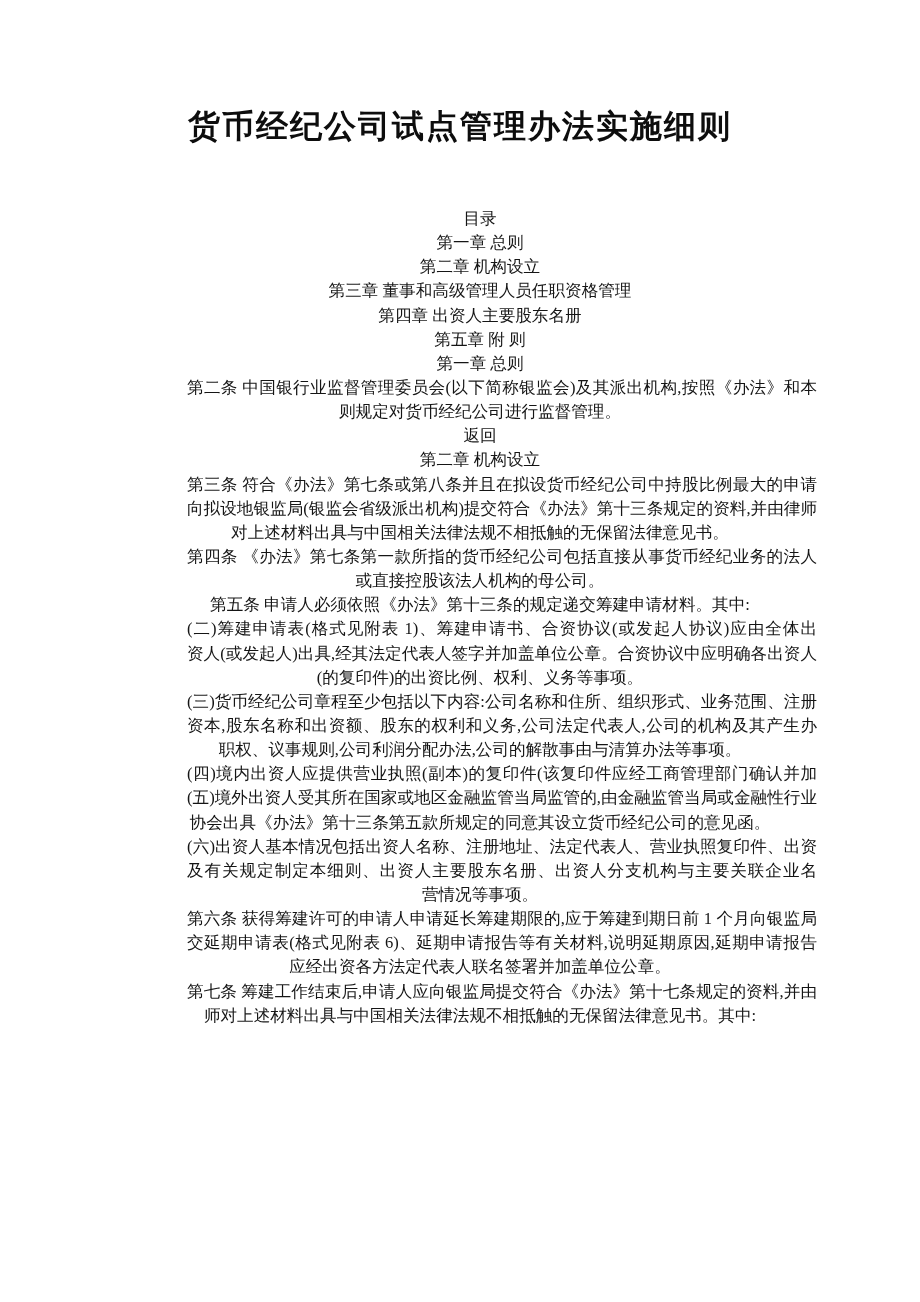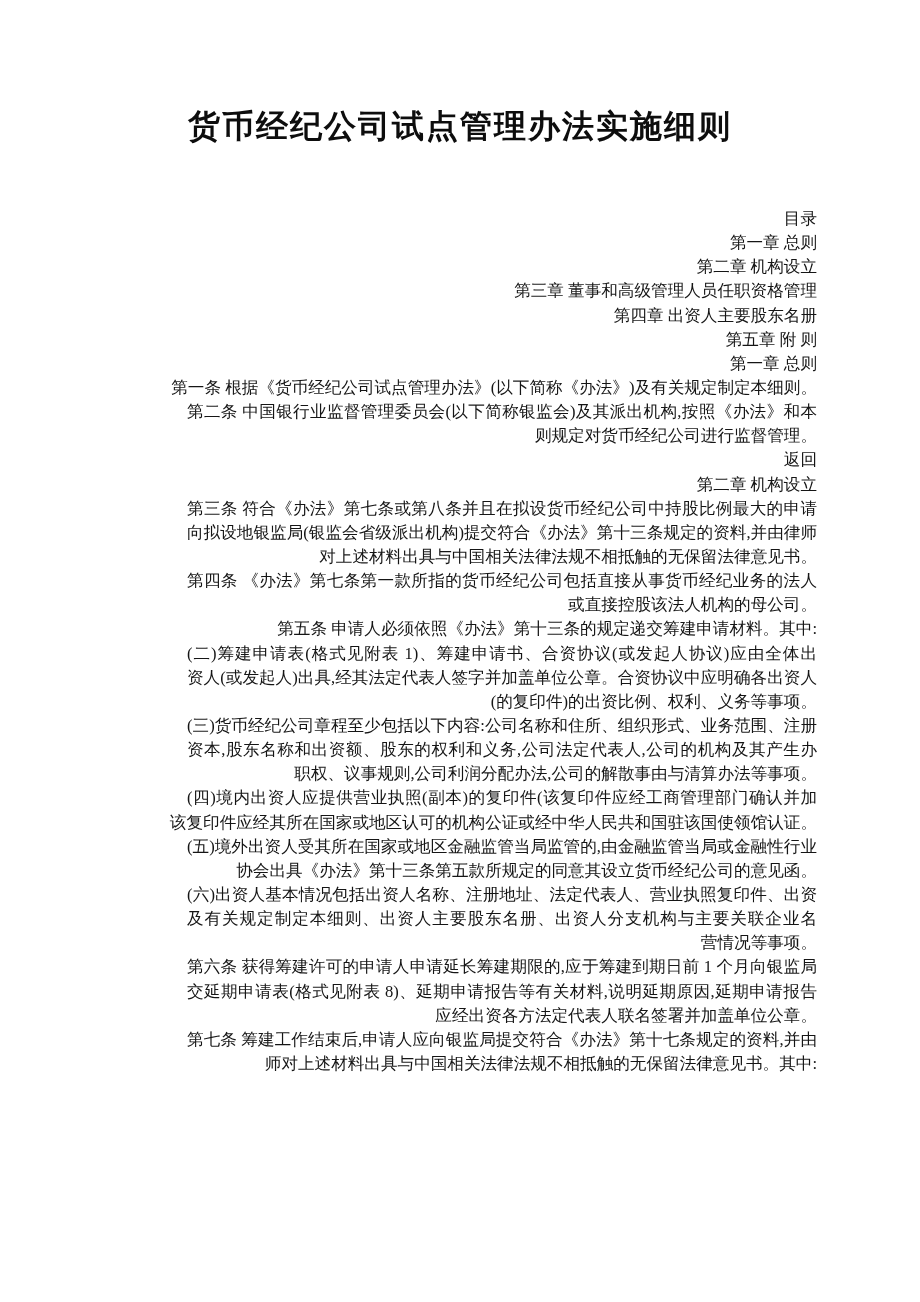--- a/index.html
+++ b/index.html
@@ -34,21 +34,21 @@
     top: 207px;
     left: 143px;
     width: 674px;
     font-size: 16.6px;
     color: #151515;
   }
   .line {
     height: 24.15px;
     line-height: 24.15px;
     overflow: hidden;
-    text-align: right;
+    text-align: center;
     white-space: normal;
   }
   
   .line.fill {
     text-align: justify;
     text-align-last: justify;
     margin-left: 44px;
   }
 </style>
 </head>
@@ -59,44 +59,42 @@
   <div class="doc-title">货币经纪公司试点管理办法实施细则</div>
 
   <div class="doc-body">
     <div class="line">目录</div>
     <div class="line">第一章 总则</div>
     <div class="line">第二章 机构设立</div>
     <div class="line">第三章 董事和高级管理人员任职资格管理</div>
     <div class="line">第四章 出资人主要股东名册</div>
     <div class="line">第五章 附 则</div>
     <div class="line">第一章 总则</div>
-    <div class="line">第一条 根据《货币经纪公司试点管理办法》(以下简称《办法》)及有关规定制定本细则。</div>
     <div class="line fill">第二条 中国银行业监督管理委员会(以下简称银监会)及其派出机构,按照《办法》和本细</div>
     <div class="line">则规定对货币经纪公司进行监督管理。</div>
     <div class="line">返回</div>
     <div class="line">第二章 机构设立</div>
     <div class="line fill">第三条 符合《办法》第七条或第八条并且在拟设货币经纪公司中持股比例最大的申请人应</div>
     <div class="line fill">向拟设地银监局(银监会省级派出机构)提交符合《办法》第十三条规定的资料,并由律师</div>
     <div class="line">对上述材料出具与中国相关法律法规不相抵触的无保留法律意见书。</div>
     <div class="line fill">第四条 《办法》第七条第一款所指的货币经纪公司包括直接从事货币经纪业务的法人机构</div>
     <div class="line">或直接控股该法人机构的母公司。</div>
     <div class="line">第五条 申请人必须依照《办法》第十三条的规定递交筹建申请材料。其中:</div>
     <div class="line fill">(二)筹建申请表(格式见附表 1)、筹建申请书、合资协议(或发起人协议)应由全体出</div>
     <div class="line fill">资人(或发起人)出具,经其法定代表人签字并加盖单位公章。合资协议中应明确各出资人</div>
     <div class="line">(的复印件)的出资比例、权利、义务等事项。</div>
     <div class="line fill">(三)货币经纪公司章程至少包括以下内容:公司名称和住所、组织形式、业务范围、注册</div>
     <div class="line fill">资本,股东名称和出资额、股东的权利和义务,公司法定代表人,公司的机构及其产生办法、</div>
     <div class="line">职权、议事规则,公司利润分配办法,公司的解散事由与清算办法等事项。</div>
     <div class="line fill">(四)境内出资人应提供营业执照(副本)的复印件(该复印件应经工商管理部门确认并加</div>
-    <div class="line">该复印件应经其所在国家或地区认可的机构公证或经中华人民共和国驻该国使领馆认证。</div>
     <div class="line fill">(五)境外出资人受其所在国家或地区金融监管当局监管的,由金融监管当局或金融性行业</div>
     <div class="line">协会出具《办法》第十三条第五款所规定的同意其设立货币经纪公司的意见函。</div>
     <div class="line fill">(六)出资人基本情况包括出资人名称、注册地址、法定代表人、营业执照复印件、出资人</div>
     <div class="line fill">及有关规定制定本细则、出资人主要股东名册、出资人分支机构与主要关联企业名册、经</div>
     <div class="line">营情况等事项。</div>
     <div class="line fill">第六条 获得筹建许可的申请人申请延长筹建期限的,应于筹建到期日前 1 个月向银监局提</div>
-    <div class="line fill">交延期申请表(格式见附表 8)、延期申请报告等有关材料,说明延期原因,延期申请报告</div>
+    <div class="line fill">交延期申请表(格式见附表 6)、延期申请报告等有关材料,说明延期原因,延期申请报告</div>
     <div class="line">应经出资各方法定代表人联名签署并加盖单位公章。</div>
     <div class="line fill">第七条 筹建工作结束后,申请人应向银监局提交符合《办法》第十七条规定的资料,并由律</div>
     <div class="line">师对上述材料出具与中国相关法律法规不相抵触的无保留法律意见书。其中:</div>
   </div>
 
 </div>
 
 </body></html>

